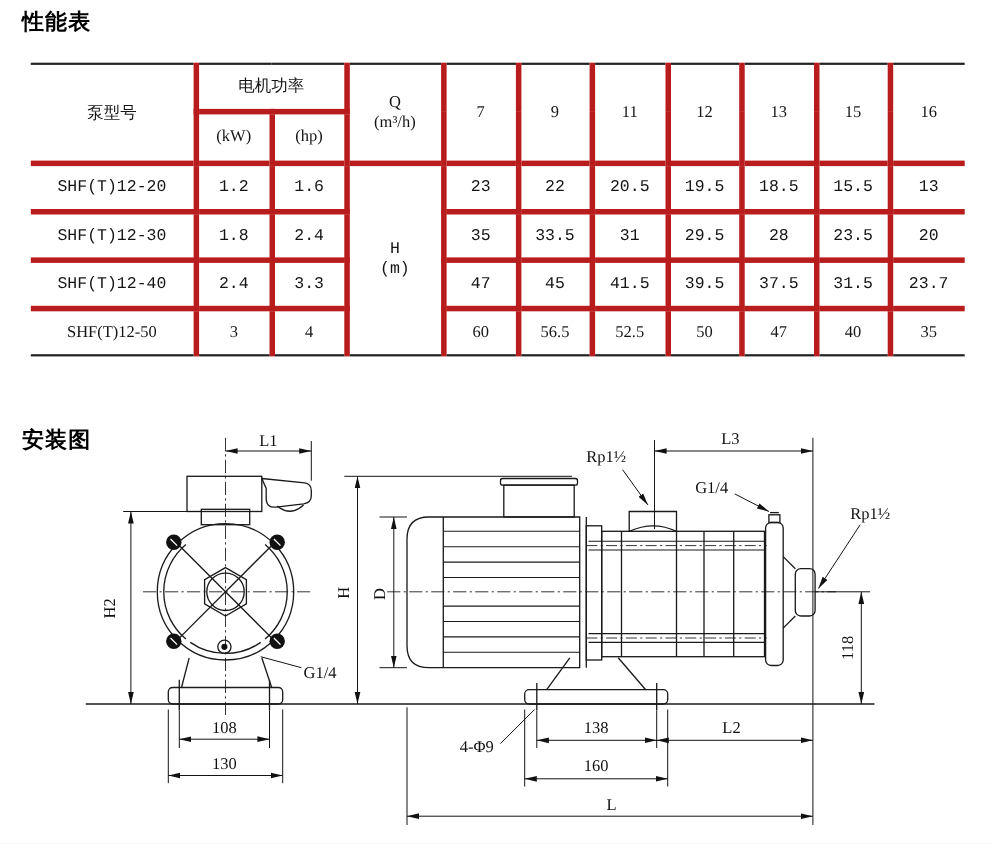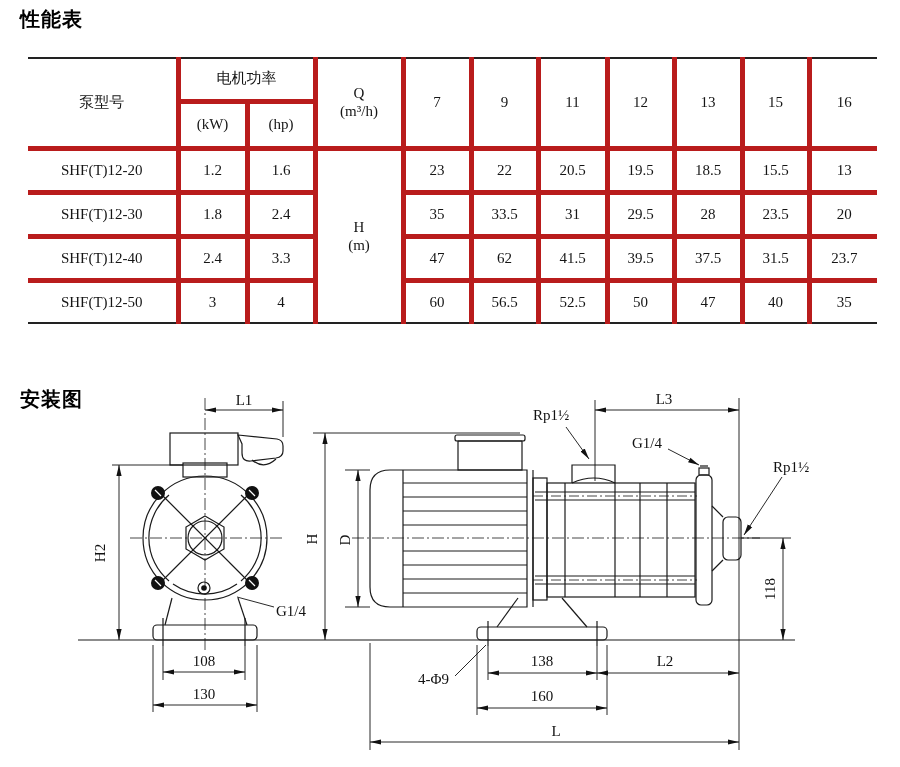--- a/index.html
+++ b/index.html
@@ -21,21 +21,21 @@
     border-collapse:collapse; table-layout:fixed; width:849px;
     font-size:15px; text-align:center; color:#151515;
   }
   table.perf td { border:5px solid #b91c1c; padding:0; vertical-align:middle; }
   table.perf td.no-l { border-left:none; }
   table.perf td.no-r { border-right:none; }
   table.perf td.t2  { border-top:2px solid #222; }
   table.perf td.hb  { border-bottom:2px solid #222; }
   table.perf td.bb  { border-bottom:2px solid #222; }
   tr.r1 { height:43px; } tr.r2 { height:47px; }
-  tr.dr { height:44px; } tr.dr-last { height:43px;font-family:Liberation Serif, serif; }
+  tr.dr { height:44px;font-family:Liberation Mono, monospace; } tr.dr-last { height:43px;font-family:Liberation Serif, serif; }
   .two-line div { line-height:1.25; }
   svg text {
     font-family:"Liberation Serif","DejaVu Serif",serif;
     fill:#111; stroke:none;
   }
 </style>
 </head>
 <body>
 
 <div class="page">
@@ -103,21 +103,21 @@
       <td>29.5</td>
       <td>28</td>
       <td>23.5</td>
       <td class="no-r">20</td>
     </tr>
     <tr class="dr">
       <td class="no-l">SHF(T)12-40</td>
       <td>2.4</td>
       <td>3.3</td>
       <td>47</td>
-      <td>62</td>
+      <td>45</td>
       <td>41.5</td>
       <td>39.5</td>
       <td>37.5</td>
       <td>31.5</td>
       <td class="no-r">23.7</td>
     </tr>
     <tr class="dr-last">
       <td class="no-l bb">SHF(T)12-50</td>
       <td class="bb">3</td>
       <td class="bb">4</td>

